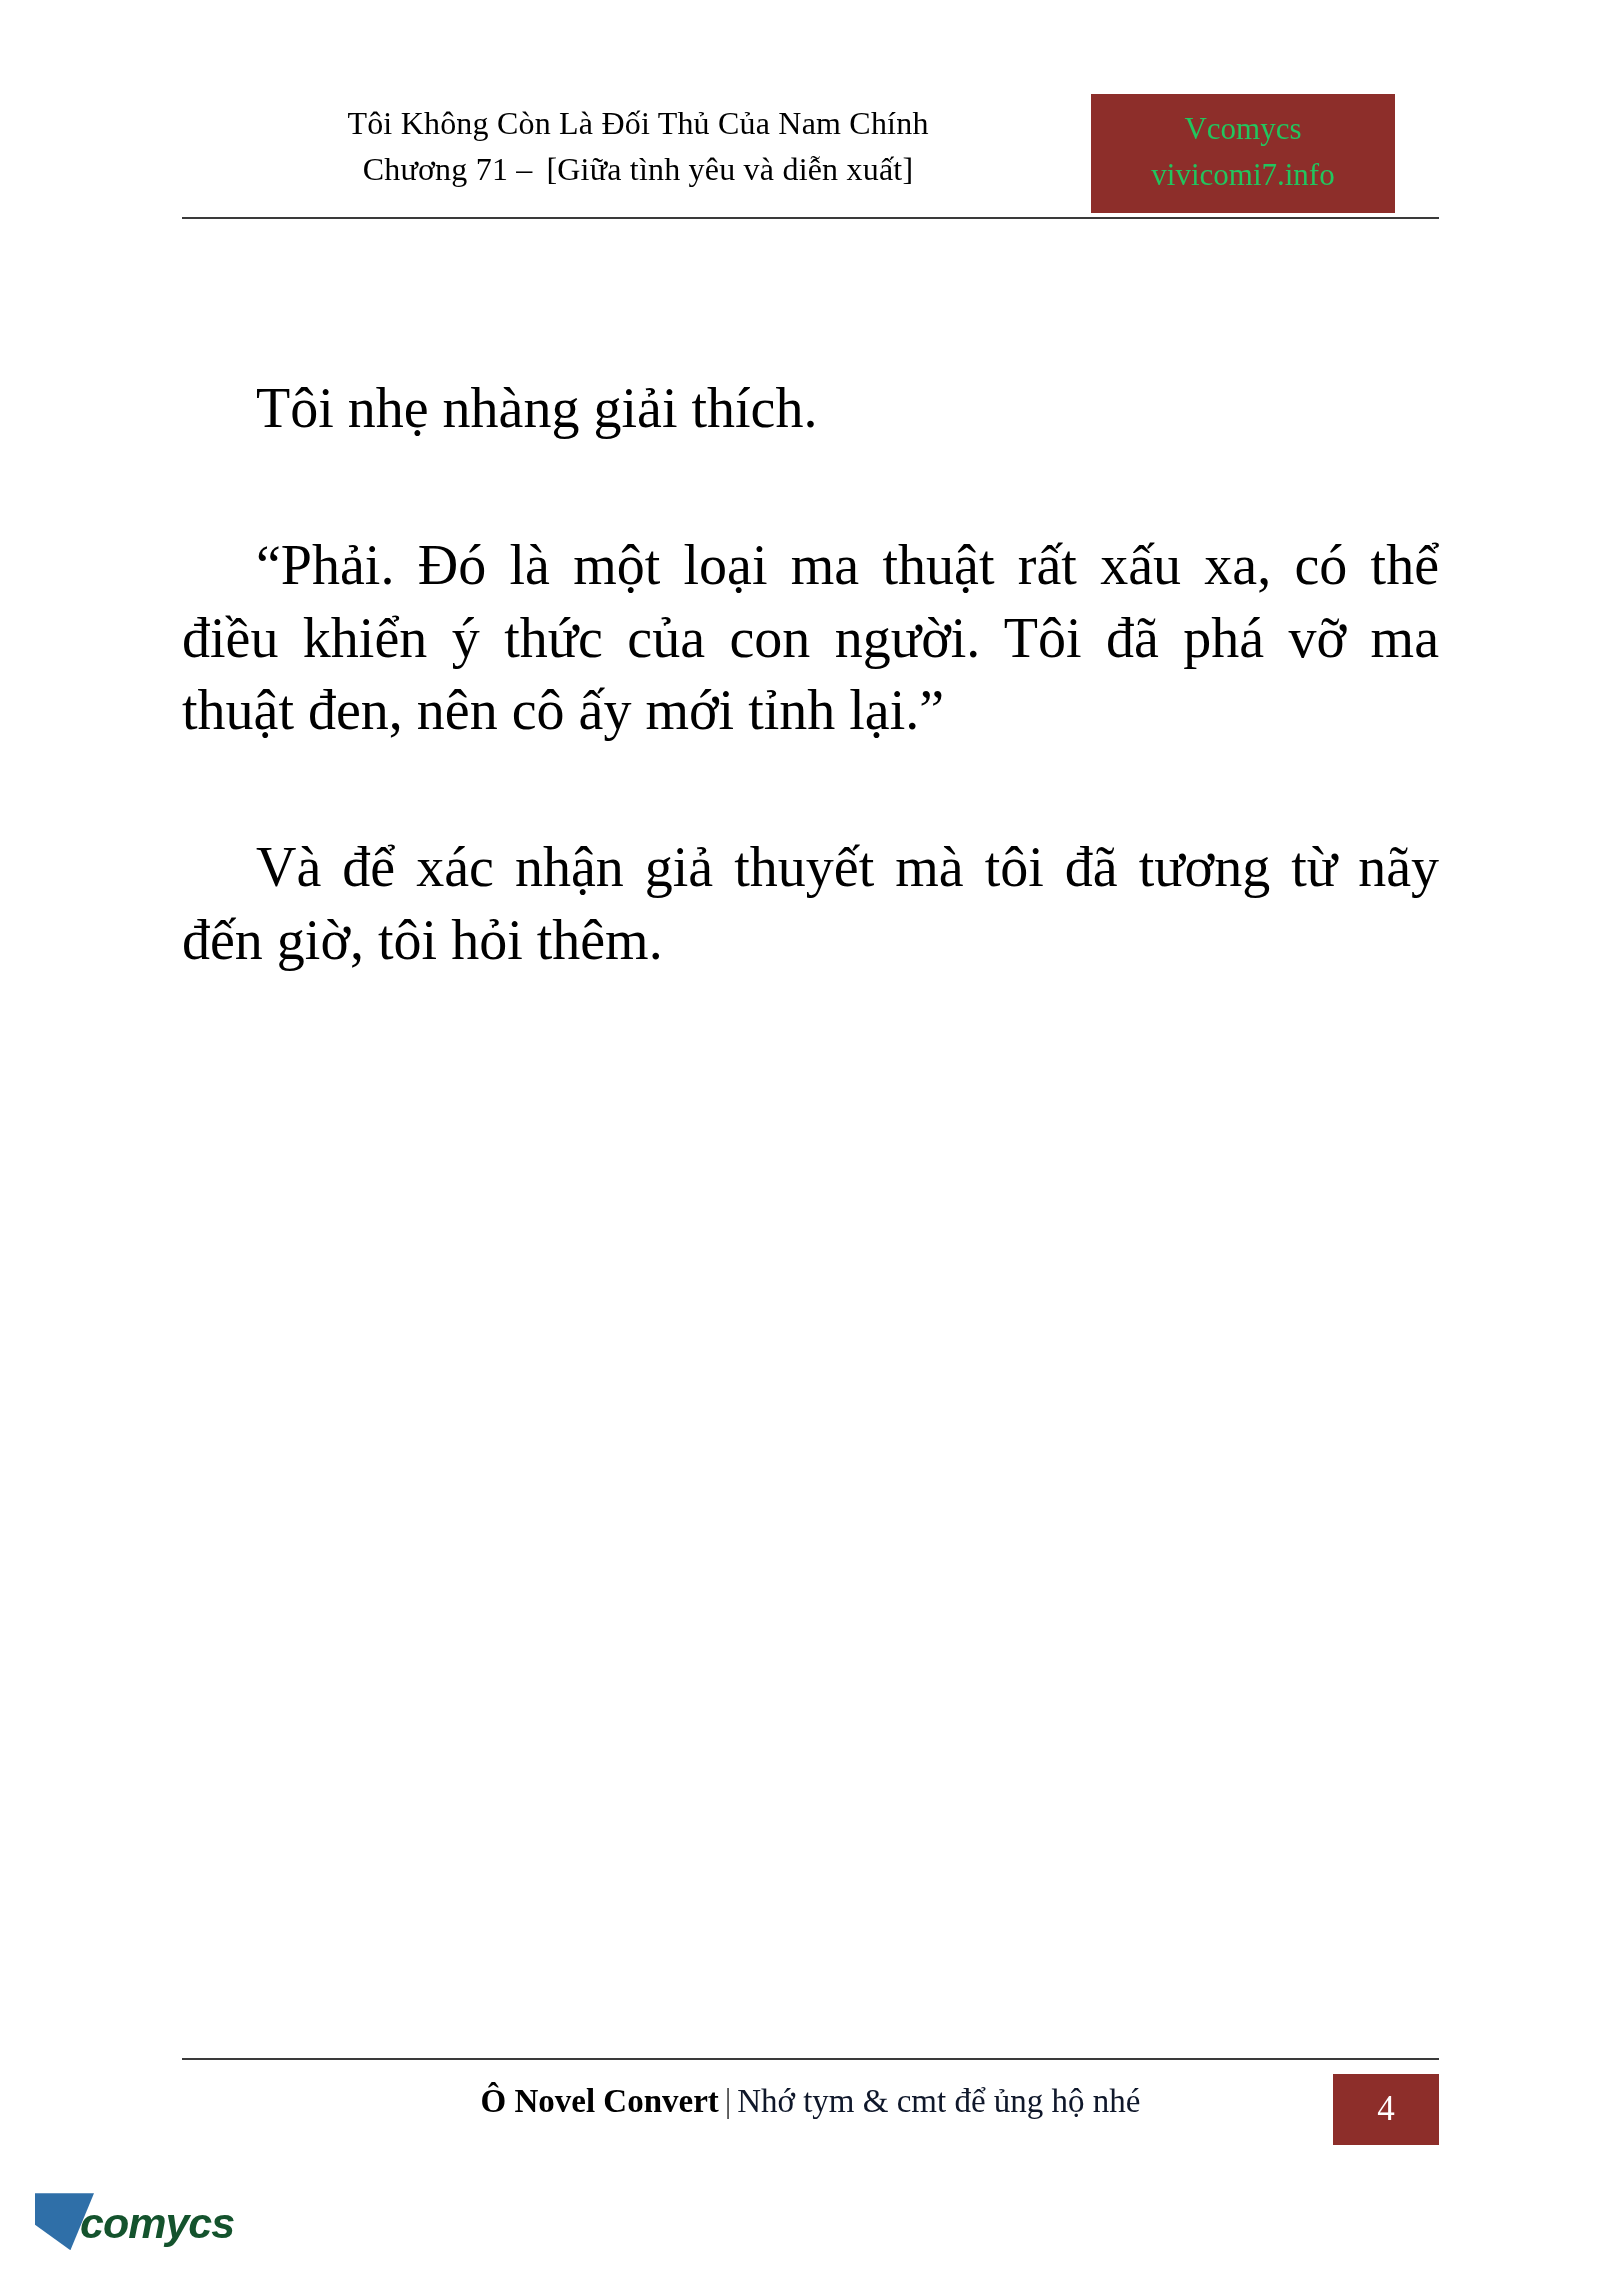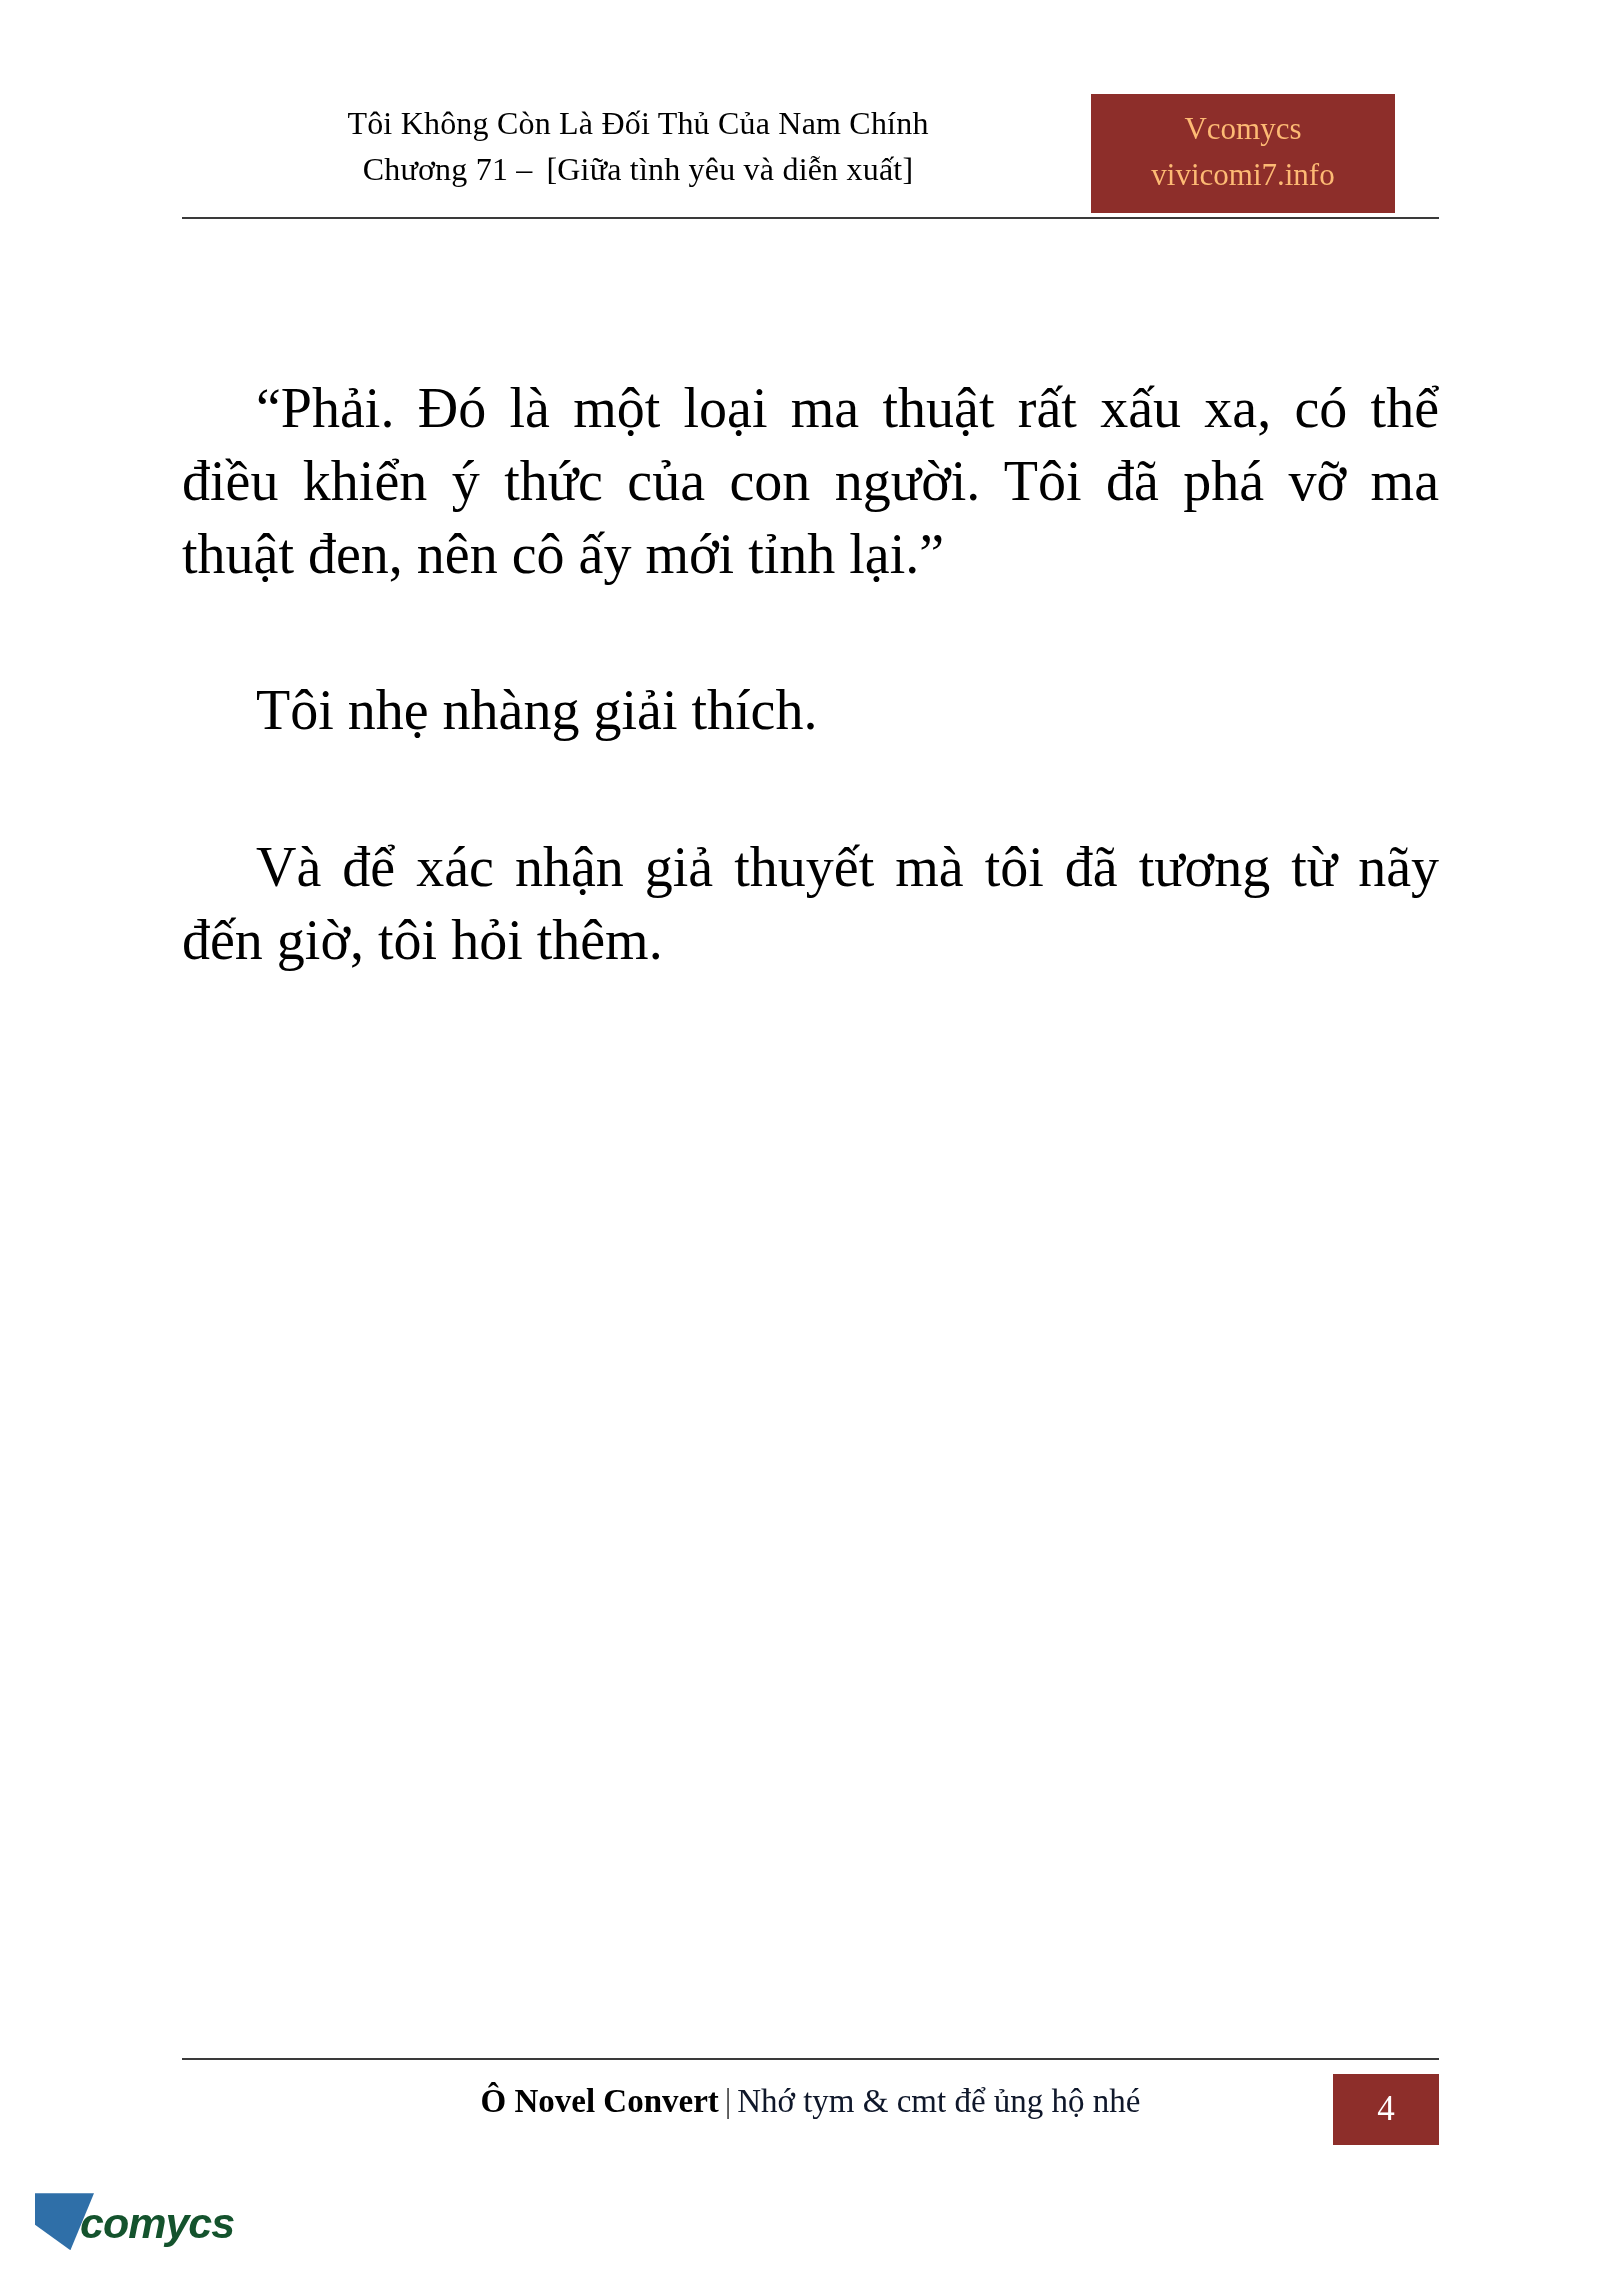--- a/index.html
+++ b/index.html
@@ -47,21 +47,21 @@
   .header-line2 { display: block; }
   .header-line2 .dash { letter-spacing: 5.9px; }
 
   .header-badge {
     position: absolute;
     left: 909px;
     top: 0px;
     width: 304px;
     height: 119px;
     background: #8d2e2a;
-    color: #fdba74;
+    color: #22c55e;
     text-align: center;
     font-size: 31px;
     line-height: 1.5;
     padding-top: 11.8px;
     box-sizing: border-box;
   }
   .header-badge span { display: block; }
 
   
   .content {
@@ -170,22 +170,22 @@
         <span>[Giữa tình yêu và diễn xuất]</span>
       </span>
     </div>
     <div class="header-badge">
       <span>Vcomycs</span>
       <span>vivicomi7.info</span>
     </div>
   </div>
 
   <div class="content">
+    <p class="para short">Tôi nhẹ nhàng giải thích.</p>
     <p class="para">“Phải. Đó là một loại ma thuật rất xấu xa, có thể điều khiển ý thức của con người. Tôi đã phá vỡ ma thuật đen, nên cô ấy mới tỉnh lại.”</p>
-    <p class="para short">Tôi nhẹ nhàng giải thích.</p>
     <p class="para">Và để xác nhận giả thuyết mà tôi đã tương từ nãy đến giờ, tôi hỏi thêm.</p>
   </div>
 
   <div class="footer">
     <div class="footer-inner">
       <div class="footer-text">
         <span class="footer-brand">Ô Novel Convert</span><span class="footer-sep">|</span><span class="footer-note">Nhớ tym &amp; cmt để ủng hộ nhé</span>
       </div>
       <div class="page-number">4</div>
     </div>

